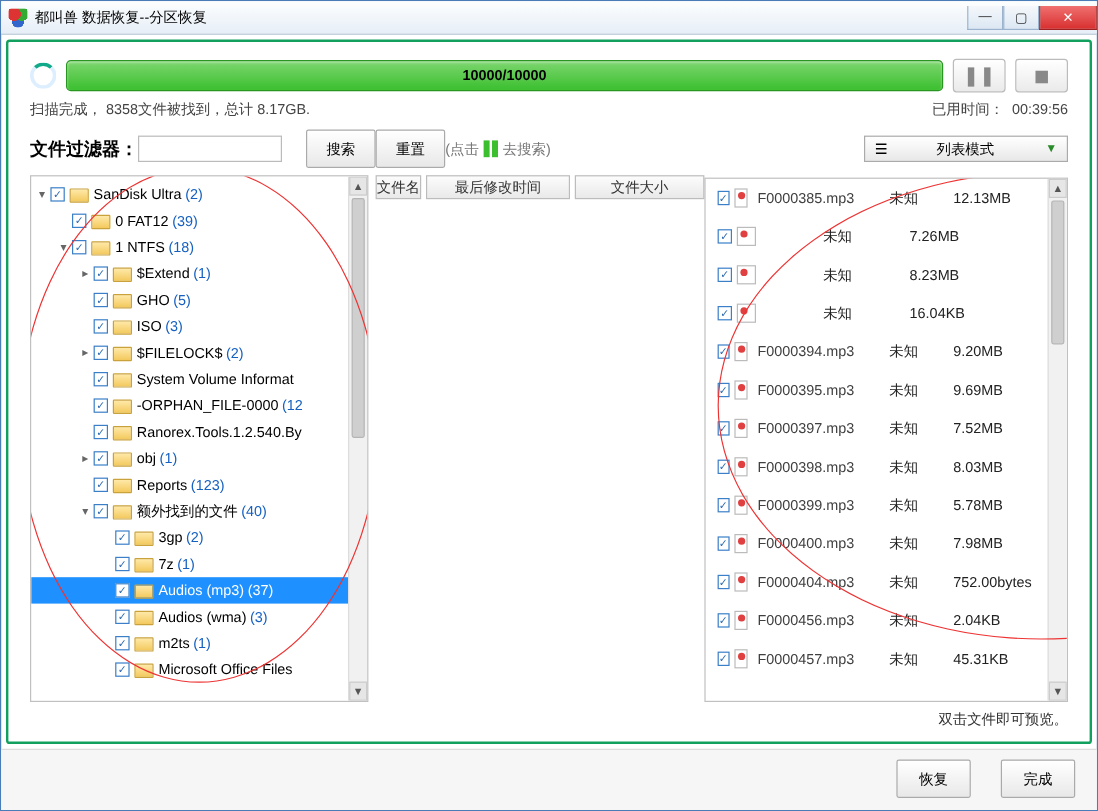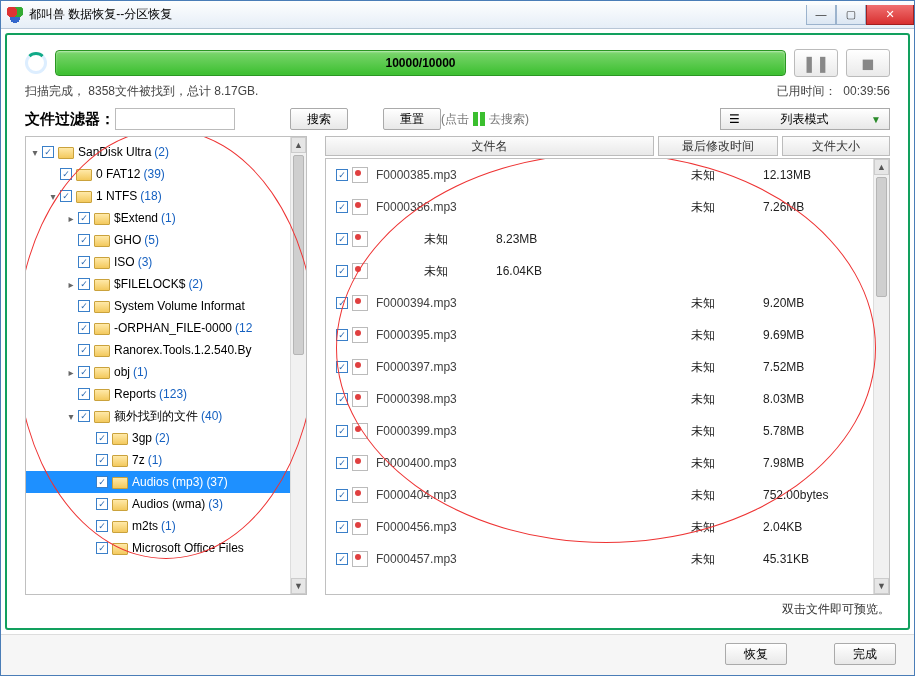--- a/index.html
+++ b/index.html
@@ -13,21 +13,21 @@
   .content { flex:1; padding: 14px 18px 10px 18px; display:flex; flex-direction:column; border: 2px solid #12a05e; margin: 4px; border-radius: 3px; background:#fff; }
   .topbar { display:flex; align-items:center; gap:8px; }
   .spinner { width:22px;height:22px;border:3px solid #def;border-top-color:#1a8; border-radius:50%; }
   .progress { flex:1; height:26px; background: linear-gradient(#7dd66f,#3bbf2f); border:1px solid #2a9622; border-radius:4px; display:flex; align-items:center; justify-content:center; font-weight:bold; color:#000; box-shadow: inset 0 1px 2px rgba(255,255,255,.5);}
   .tbtn { width:44px; height:28px; background: linear-gradient(#fff,#eaeaea); border:1px solid #bbb; border-radius:3px; display:flex;align-items:center;justify-content:center;color:#888; font-size:16px;}
   .subline { display:flex; margin-top:6px; color:#444; }
   .subline .right { margin-left:auto; }
   .filterbar { display:flex; align-items:center; margin-top:8px; gap:0;}
   .filterbar .lbl { font-size:15px; font-weight:bold; }
   .txtbox { width:120px; height:22px; border:1px solid #bbb; background:#fff;}
-  .btn { height:22px; padding:0 16px; background:linear-gradient(#fff,#e8e8e8); border:1px solid #aaa; border-radius:2px; cursor:pointer; color:#000;margin-left:35px;}
+  .btn { height:32px; padding:0 16px; background:linear-gradient(#fff,#e8e8e8); border:1px solid #aaa; border-radius:2px; cursor:pointer; color:#000;}
   .hint { color:#777; display:flex; align-items:center; gap:4px;}
   .hint .bars{ display:inline-flex; gap:2px;}
   .hint .bars span{ width:5px;height:14px;background:#3bbf2f;display:inline-block;}
   .viewmode { margin-left:auto; display:flex; align-items:center; height:22px; border:1px solid #aaa; background:linear-gradient(#fff,#e8e8e8); padding:0 8px; gap:6px; width:170px; justify-content:space-between;}
   .viewmode .ico{ font-family: monospace; letter-spacing:-2px;}
   .viewmode .arrow{ color:#2a8b2a; font-size:10px;}
   .main { flex:1; display:flex; margin-top:6px; gap:6px; min-height:0; position:relative;}
   .tree-wrap { width:282px; border:1px solid #c0c0c0; position:relative; overflow:hidden; }
   .tree { position:absolute; inset:0; right:16px; overflow:hidden; padding:4px 0; }
   .tree .node { display:flex; align-items:center; height:22px; white-space:nowrap; padding-left:4px;}
@@ -36,36 +36,36 @@
   .exp { width:10px; text-align:center; color:#666; font-size:10px; margin-right:2px; display:inline-block;}
   .chk { width:12px; height:12px; border:1px solid #3a7fc8; background:#fff; margin-right:4px; display:inline-flex; align-items:center; justify-content:center; font-size:9px; color:#2d6ab0;}
   .fld { width:16px;height:12px; margin-right:4px; display:inline-block; background: linear-gradient(#ffe9a8,#f3c95d); border:1px solid #caa23c; border-radius:1px; position:relative; top:1px;}
   .tree .label{ color:#000; }
   .tree .sel .label{ color:#fff;}
   .count { color:#1560c0; margin-left:3px;}
   .scrollbar { position:absolute; right:0; top:0; bottom:0; width:16px; background:#f1f1f1; border-left:1px solid #ddd;}
   .scrollbar .btnup, .scrollbar .btndn{ height:16px; background:#e6e6e6; border:1px solid #ccc; display:flex;align-items:center;justify-content:center;font-size:9px;color:#555;}
   .scrollbar .btndn{ position:absolute; bottom:0; left:0;right:0;}
   .scrollbar .thumb{ position:absolute; left:2px; right:2px; top:18px; height:200px; background:#cfcfcf; border:1px solid #b5b5b5; border-radius:2px;}
-  .list-wrap{ flex:1; display:flex; flex-direction:column; min-width:0;margin-left:12px;}
+  .list-wrap{ flex:1; display:flex; min-width:0;}
   .headers{ display:flex; gap:4px;}
   .hcol{ height:20px; background:linear-gradient(#fcfcfc,#e9e9e9); border:1px solid #bcbcbc; display:flex; align-items:center; justify-content:center; color:#333;}
   .hcol.fn{ flex:1;}
   .hcol.mt{ width:120px;}
   .hcol.sz{ width:108px;}
   .list{ flex:1; border:1px solid #c0c0c0; margin-top:2px; position:relative; overflow:hidden;}
   .rows{ position:absolute; inset:0; right:16px; overflow:hidden;}
   .row{ display:flex; align-items:center; height:32px; padding-left:10px;}
   .row .fico{ width:16px;height:16px; background:#fff; border:1px solid #bbb; position:relative; margin-right:8px;}
   .row .fico::after{ content:""; position:absolute; left:2px;top:2px; width:6px;height:6px; background:#e04040; border-radius:50%;}
   .row .fn{ flex:1; color:#404040;}
   .row .mt{ width:120px; text-align:center; color:#222;}
   .row .sz{ width:110px; text-align:left; color:#222; padding-right:10px;}
   .footer-hint{ text-align:right; color:#333; margin-top:6px;}
-  .bottom-btns{ display:flex; justify-content:flex-end; gap:12px; padding:8px 18px 10px; border-top:1px solid #ddd; background:#f6f6f6;}
+  .bottom-btns{ display:flex; justify-content:flex-end; gap:25px; padding:8px 18px 10px; border-top:1px solid #ddd; background:#f6f6f6;}
   .annot{ position:absolute; border:1px solid #e33; border-radius:50%; pointer-events:none;}
   .appicon{width:16px;height:16px;margin-right:6px;background:radial-gradient(circle at 30% 30%, #d33 35%, transparent 36%),radial-gradient(circle at 70% 30%, #3a3 35%, transparent 36%),radial-gradient(circle at 50% 70%, #36c 35%, transparent 36%);border-radius:2px;}
 </style>
 </head>
 <body>
 
 <div class="window">
   <div class="titlebar">
     <span class="appicon"></span>
     <span class="title">都叫兽 数据恢复--分区恢复</span>
@@ -264,21 +264,20 @@
               <div class="row">
                 <span class="chk">✓</span>
                 <span class="fico"></span>
                 <span class="fn">F0000385.mp3</span>
                 <span class="mt">未知</span>
                 <span class="sz">12.13MB</span>
               </div>
               <div class="row">
                 <span class="chk">✓</span>
                 <span class="fico"></span>
-                <span class="fn">F0000386.mp3</span>
                 <span class="mt">未知</span>
                 <span class="sz">7.26MB</span>
               </div>
               <div class="row">
                 <span class="chk">✓</span>
                 <span class="fico"></span>
                 <span class="mt">未知</span>
                 <span class="sz">8.23MB</span>
               </div>
               <div class="row">

